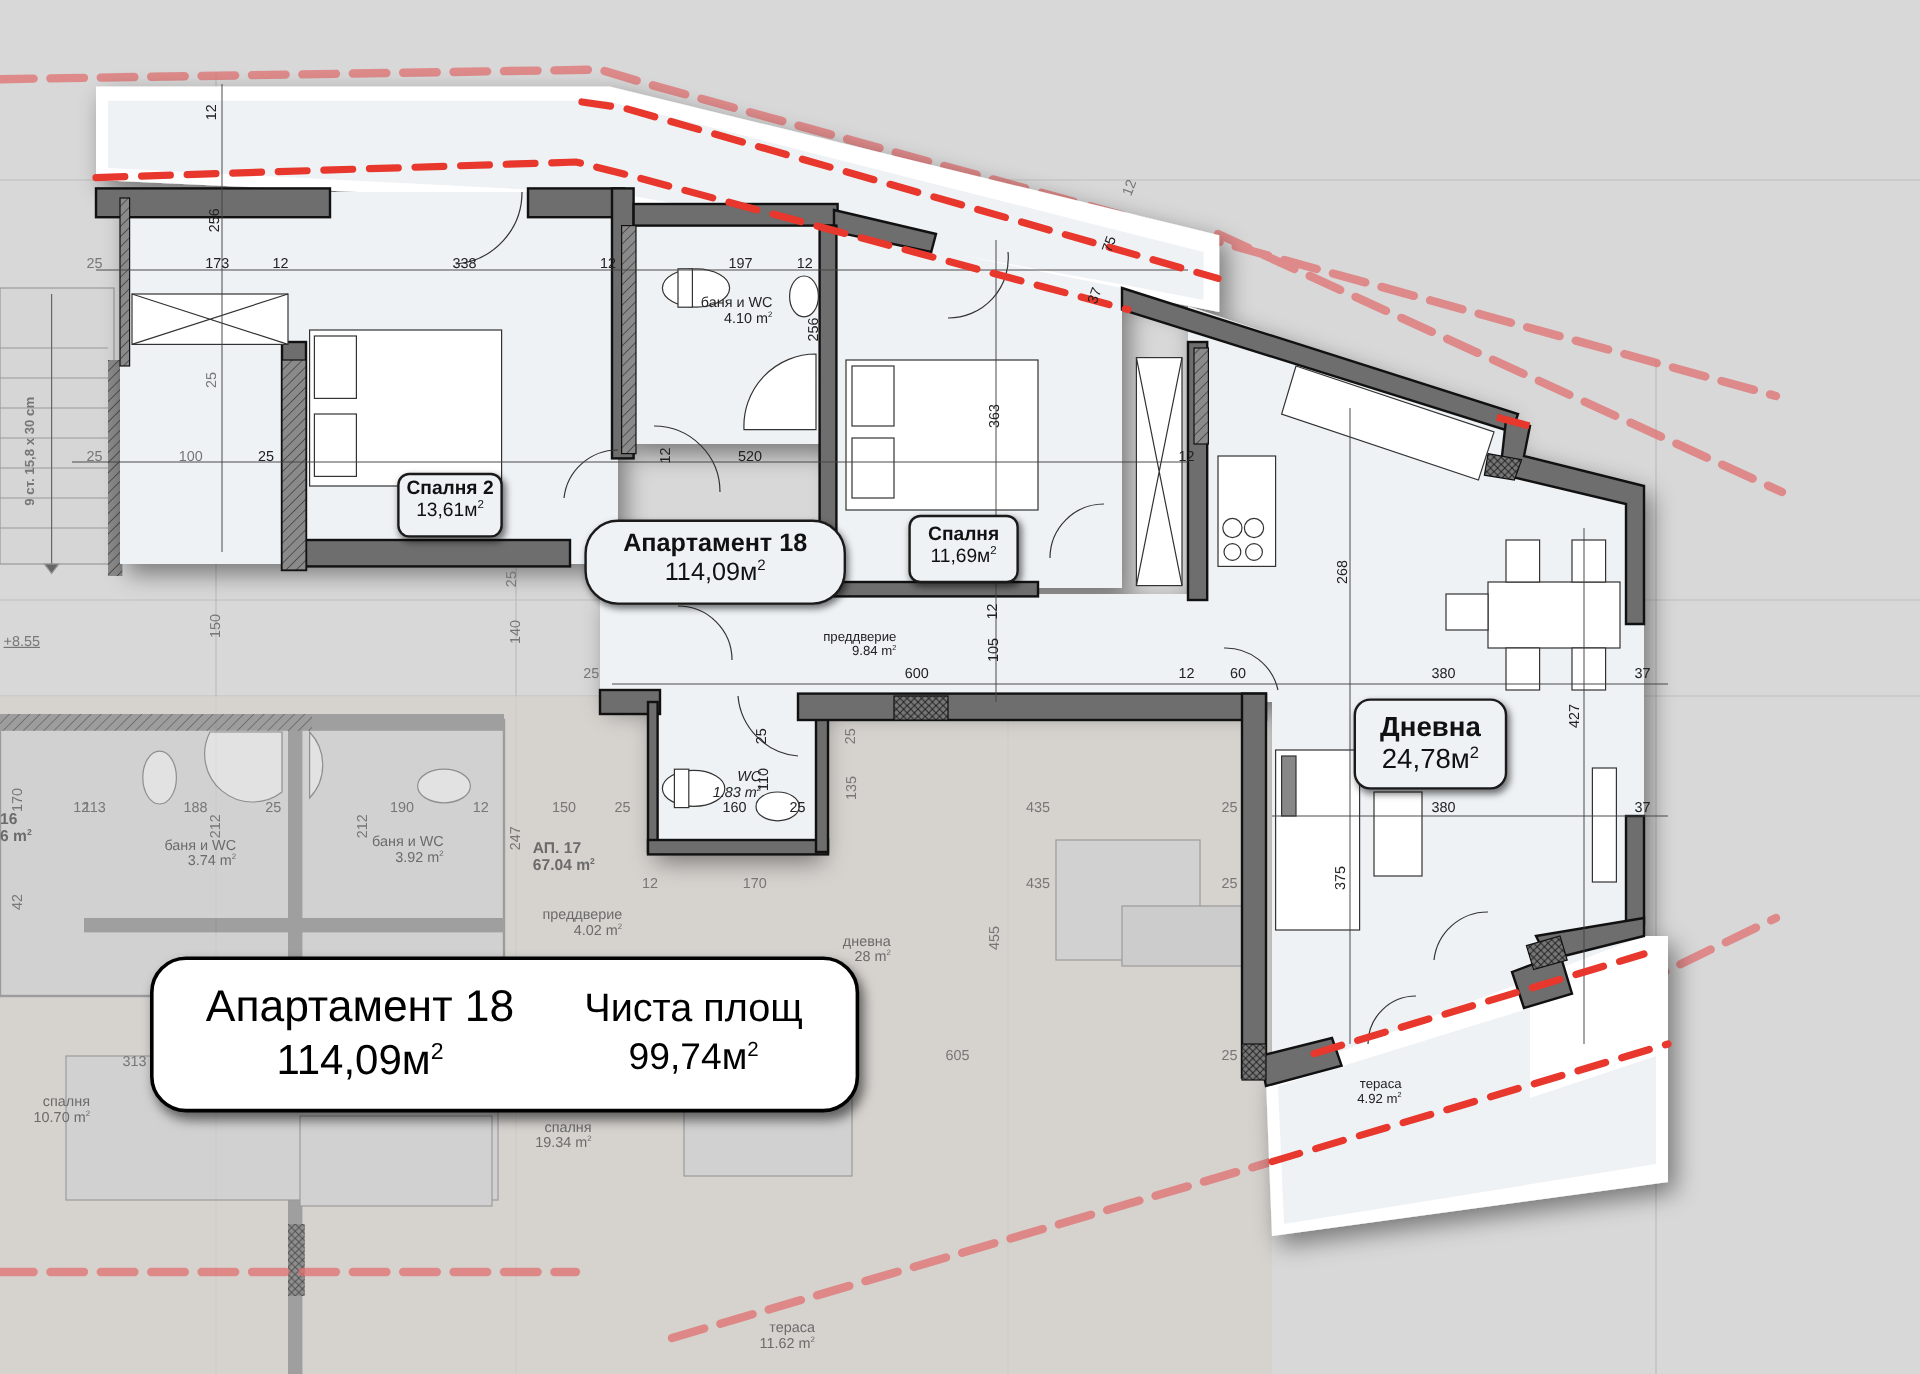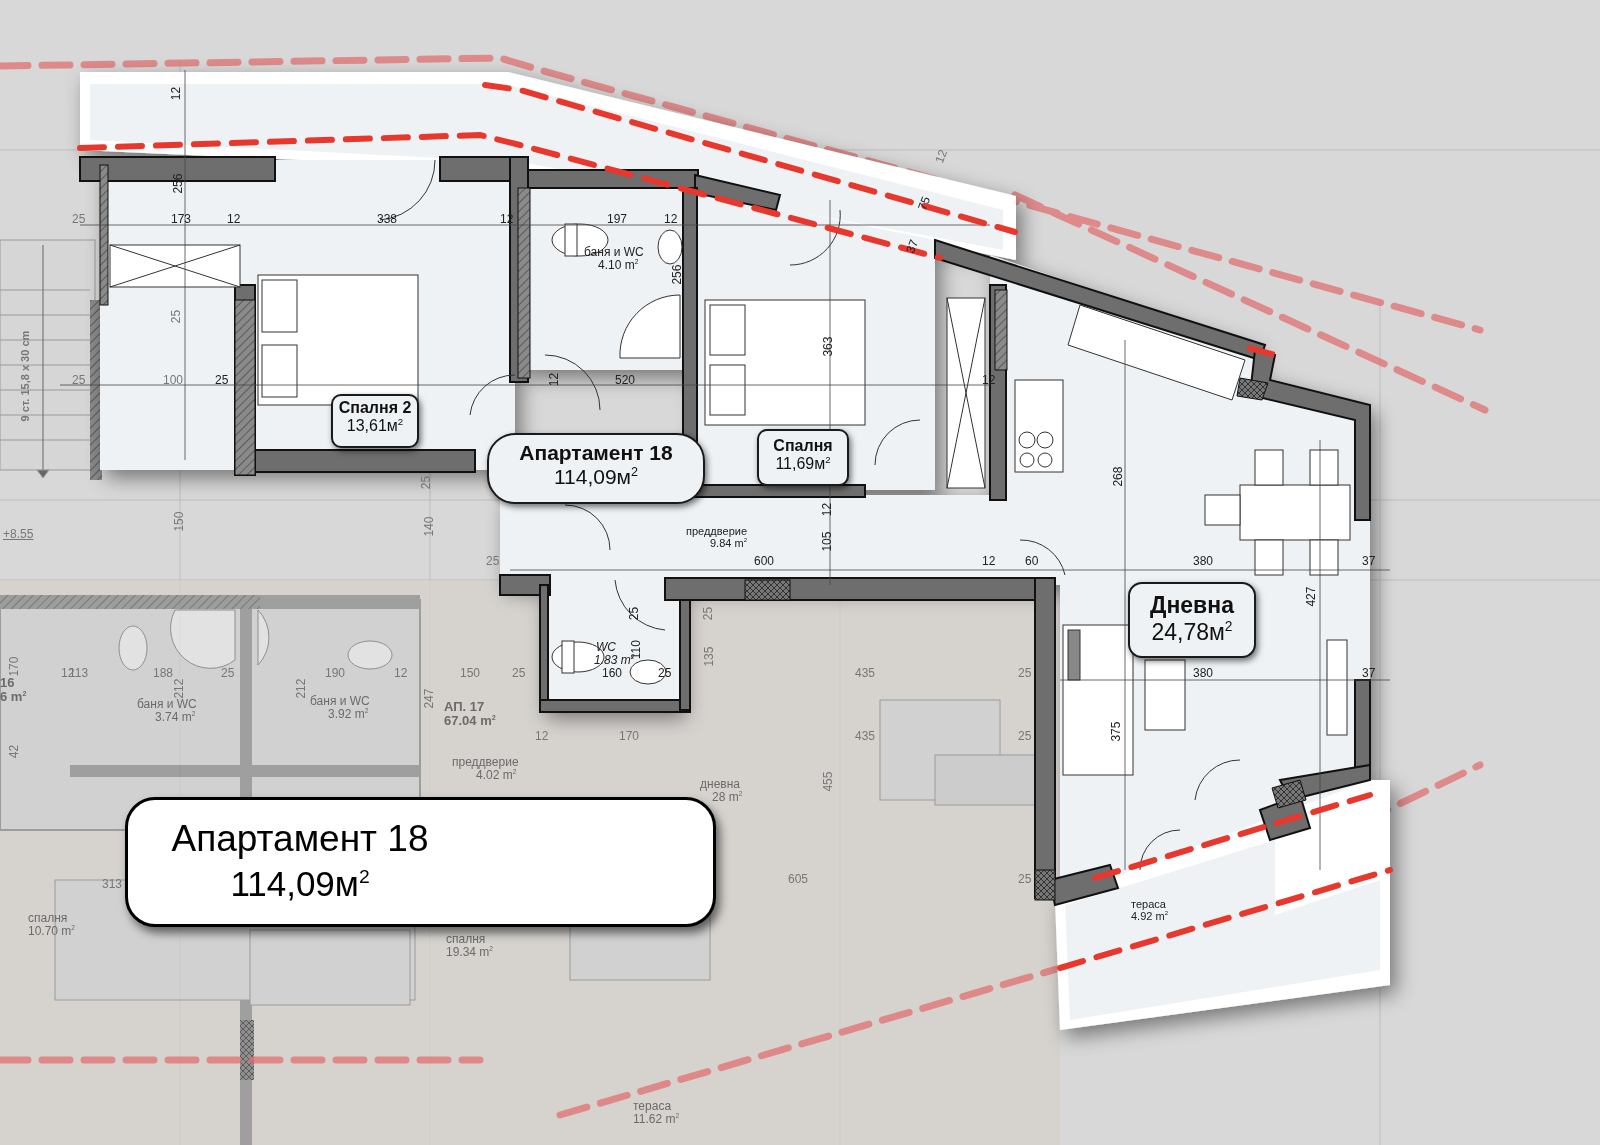--- a/index.html
+++ b/index.html
@@ -2,21 +2,21 @@
 <html><head>
 <meta charset="utf-8">
 <style>
   html,body{margin:0;padding:0;}
   body{width:1600px;height:1145px;overflow:hidden;background:#d8d8d8;font-family:"Liberation Sans",sans-serif;position:relative;}
   #plan{position:absolute;left:0;top:0;width:1600px;height:1145px;}
   .lbl{position:absolute;font-family:"Liberation Sans",sans-serif;color:#111;white-space:nowrap;line-height:1.1;}
   .dim{font-size:12px;color:#222;}
   .dim.faded{color:#777;}
   .dim.v{transform:rotate(-90deg);transform-origin:center;}
-  .room-name{font-size:12px;color:#222;text-align:left;}
+  .room-name{font-size:12px;color:#222;text-align:right;}
   .room-name.faded{color:#6b6b6b;}
   .room-box{position:absolute;background:#eef2f5;border:2px solid #1a1a1a;border-radius:14px;box-shadow:2px 3px 6px rgba(0,0,0,.55);text-align:center;color:#111;}
   .room-box .n{display:block;font-weight:bold;}
   .room-box sup{font-size:60%;}
   .big-card{position:absolute;left:125px;top:797px;width:585px;height:124px;background:#fff;border:3px solid #000;border-radius:30px;box-shadow:4px 6px 10px rgba(0,0,0,.55);}
   .big-card .col{position:absolute;top:18px;text-align:center;}
   .big-card .t{font-size:37px;display:block;color:#000;}
   .big-card .v{font-size:35px;display:block;margin-top:4px;color:#000;}
   sup{font-size:55%;vertical-align:super;line-height:0;}
 </style>
@@ -237,21 +237,21 @@
   <div class="lbl dim" style="left:500px;top:213px;">12</div>
   <div class="lbl dim" style="left:607px;top:213px;">197</div>
   <div class="lbl dim" style="left:664px;top:213px;">12</div>
   <div class="lbl dim faded" style="left:72px;top:213px;">25</div>
   <div class="lbl dim" style="left:918px;top:197px;transform:rotate(-70deg);">75</div>
   <div class="lbl dim" style="left:906px;top:240px;transform:rotate(-70deg);">37</div>
   <div class="lbl dim faded" style="left:935px;top:150px;transform:rotate(-70deg);">12</div>
 
   <div class="lbl dim faded v" style="left:170px;top:310px;">25</div>
   <div class="lbl dim faded" style="left:72px;top:374px;">25</div>
-  <div class="lbl dim faded" style="left:163px;top:374px;">100</div>
+  <div class="lbl dim faded" style="left:149px;top:374px;">100</div>
   <div class="lbl dim" style="left:215px;top:374px;">25</div>
   <div class="lbl dim v" style="left:548px;top:373px;">12</div>
   <div class="lbl dim" style="left:615px;top:374px;">520</div>
   <div class="lbl dim" style="left:982px;top:374px;">12</div>
   <div class="lbl dim v" style="left:819px;top:340px;">363</div>
   <div class="lbl dim v" style="left:668px;top:268px;">256</div>
   <div class="lbl dim v" style="left:1109px;top:470px;">268</div>
   <div class="lbl dim faded v" style="left:170px;top:515px;">150</div>
   <div class="lbl dim faded v" style="left:420px;top:520px;">140</div>
   <div class="lbl dim faded v" style="left:420px;top:476px;">25</div>
@@ -357,14 +357,18 @@
   <div class="room-box" style="left:487px;top:433px;width:218px;height:71px;font-size:21px;padding-top:6px;box-sizing:border-box;border-radius:28px;">
     <span class="n">Апартамент 18</span>
     <span><span>114,09м</span><sup>2</sup></span>
   </div>
 
   <div class="big-card">
     <div class="col" style="left:22px;width:300px;">
       <span class="t">Апартамент 18</span>
       <span class="v"><span>114,09м</span><sup>2</sup></span>
     </div>
+    <div class="col" style="left:345px;width:210px;">
+      <span class="t" style="font-size:33px;margin-top:3px;">Чиста площ</span>
+      <span class="v" style="font-size:31px;"><span>99,74м</span><sup>2</sup></span>
+    </div>
   </div>
 </div>
 
 </body></html>

